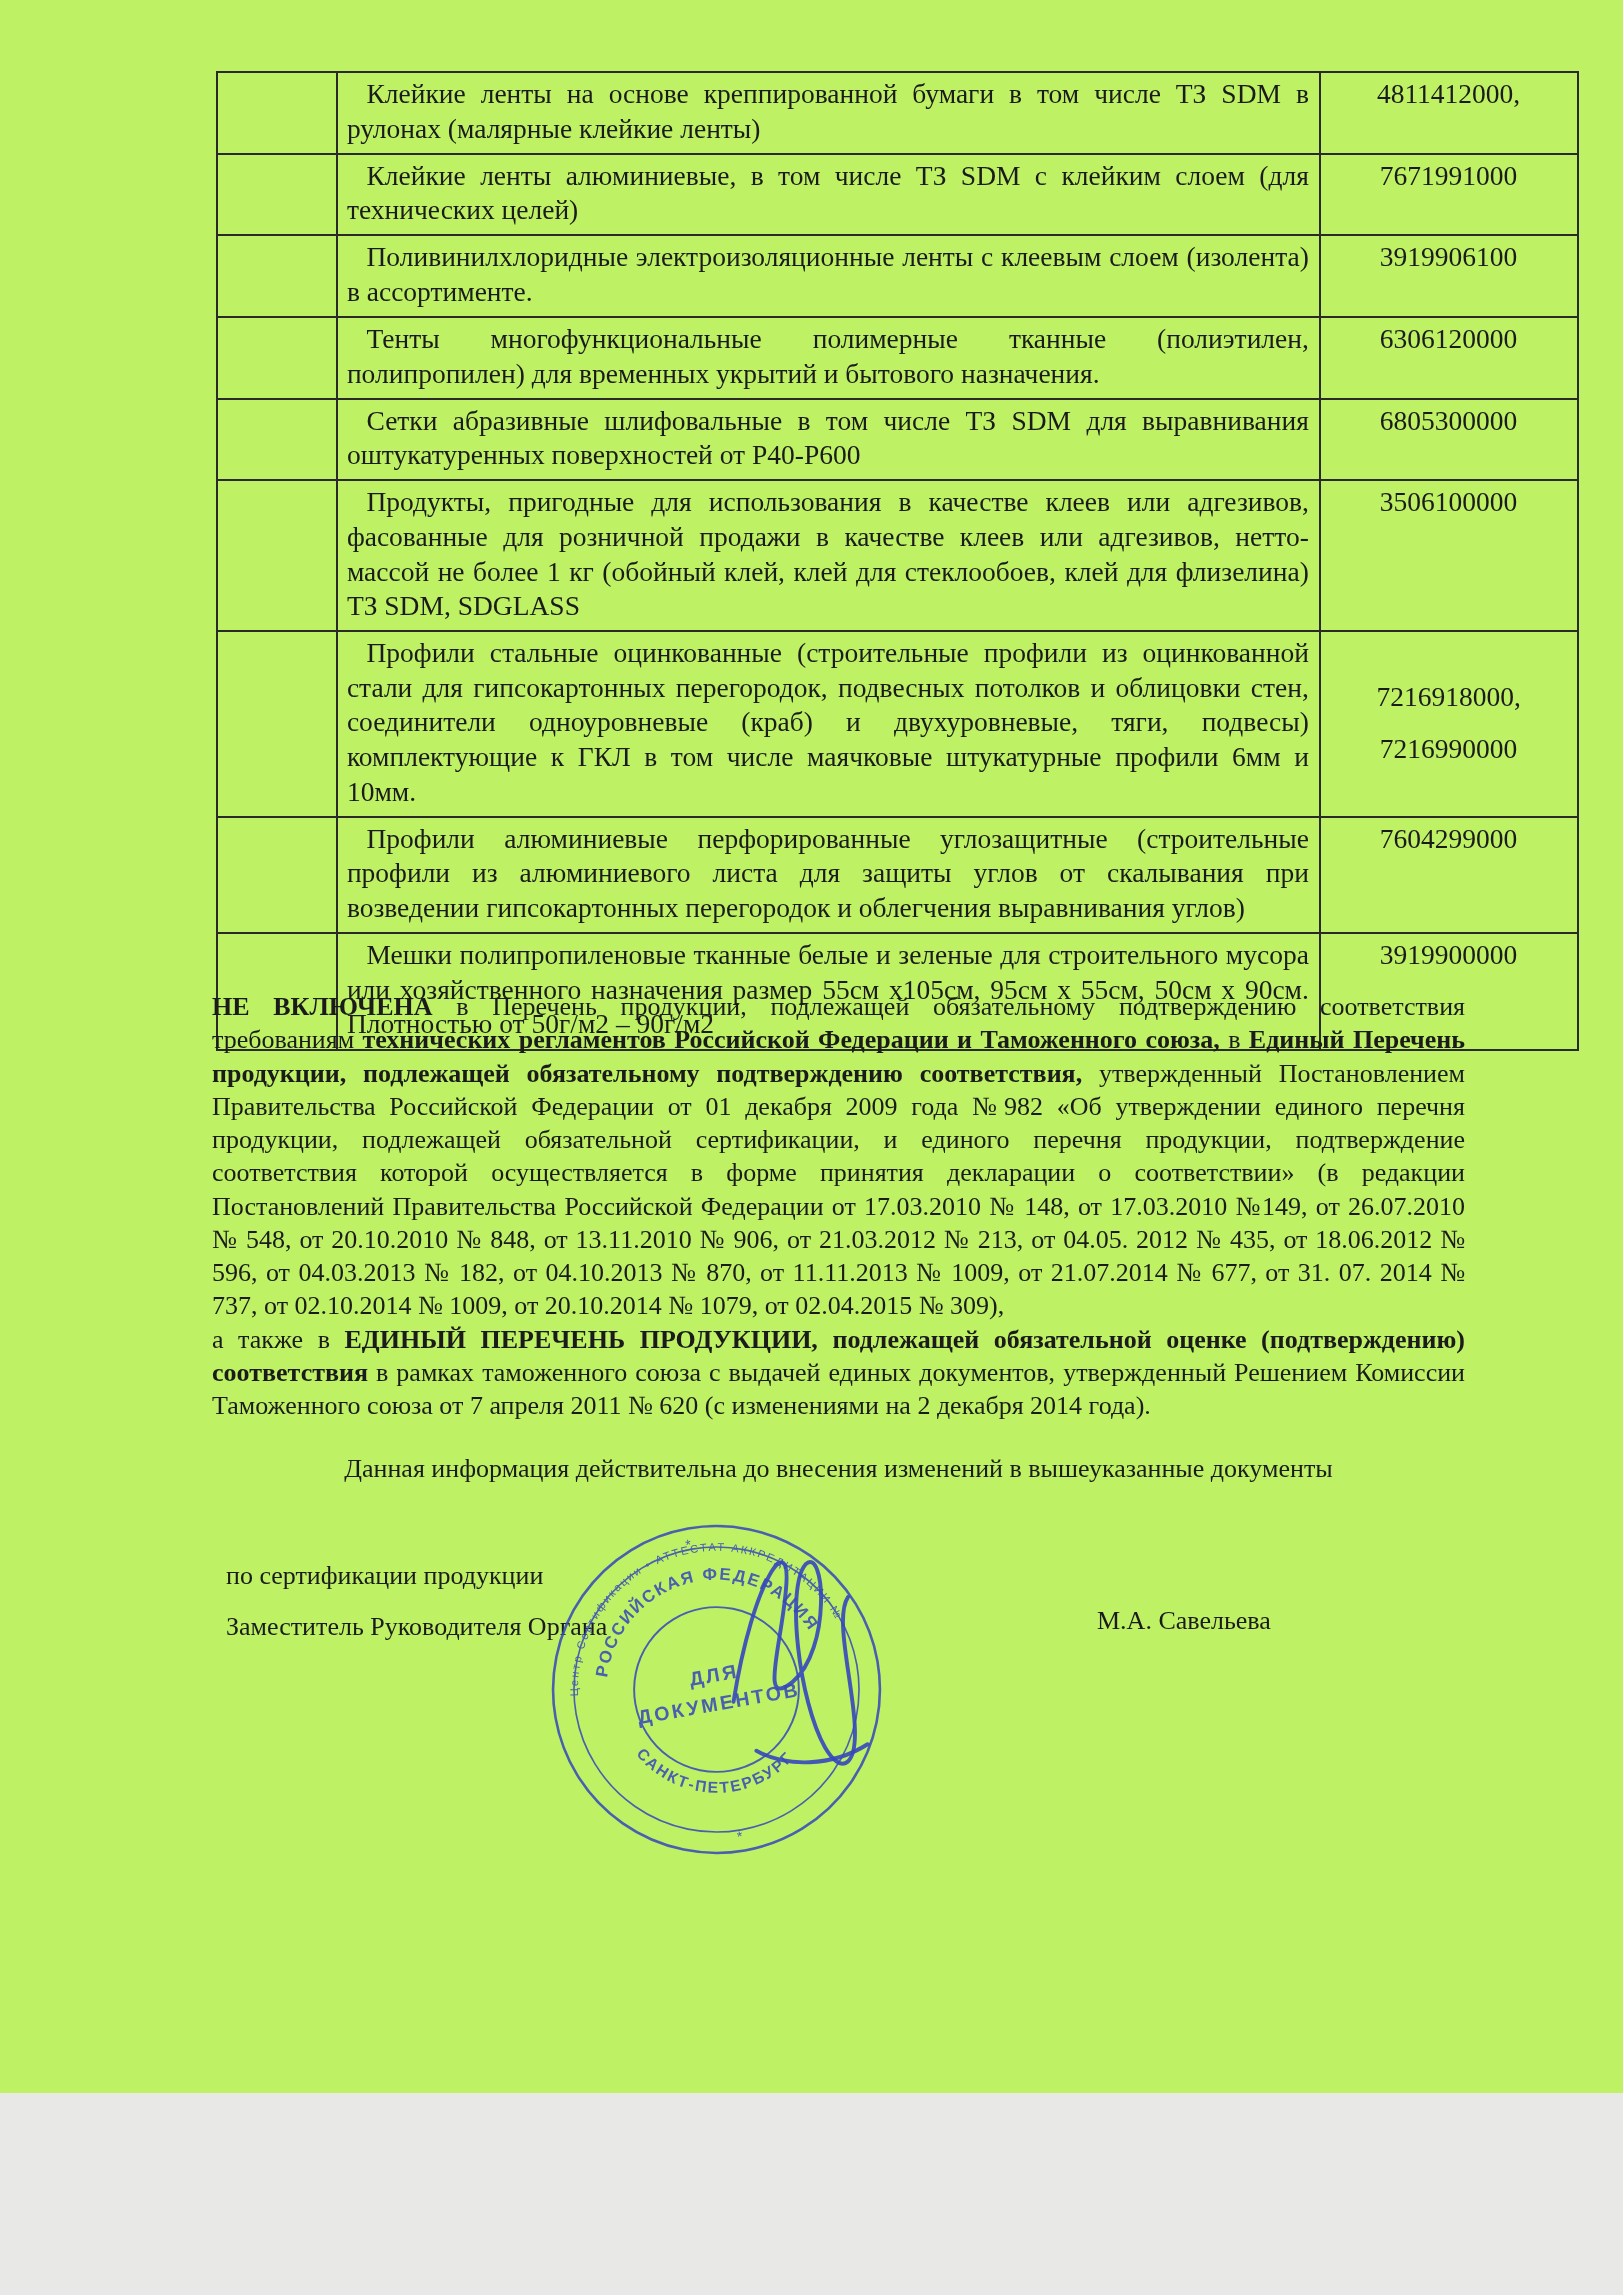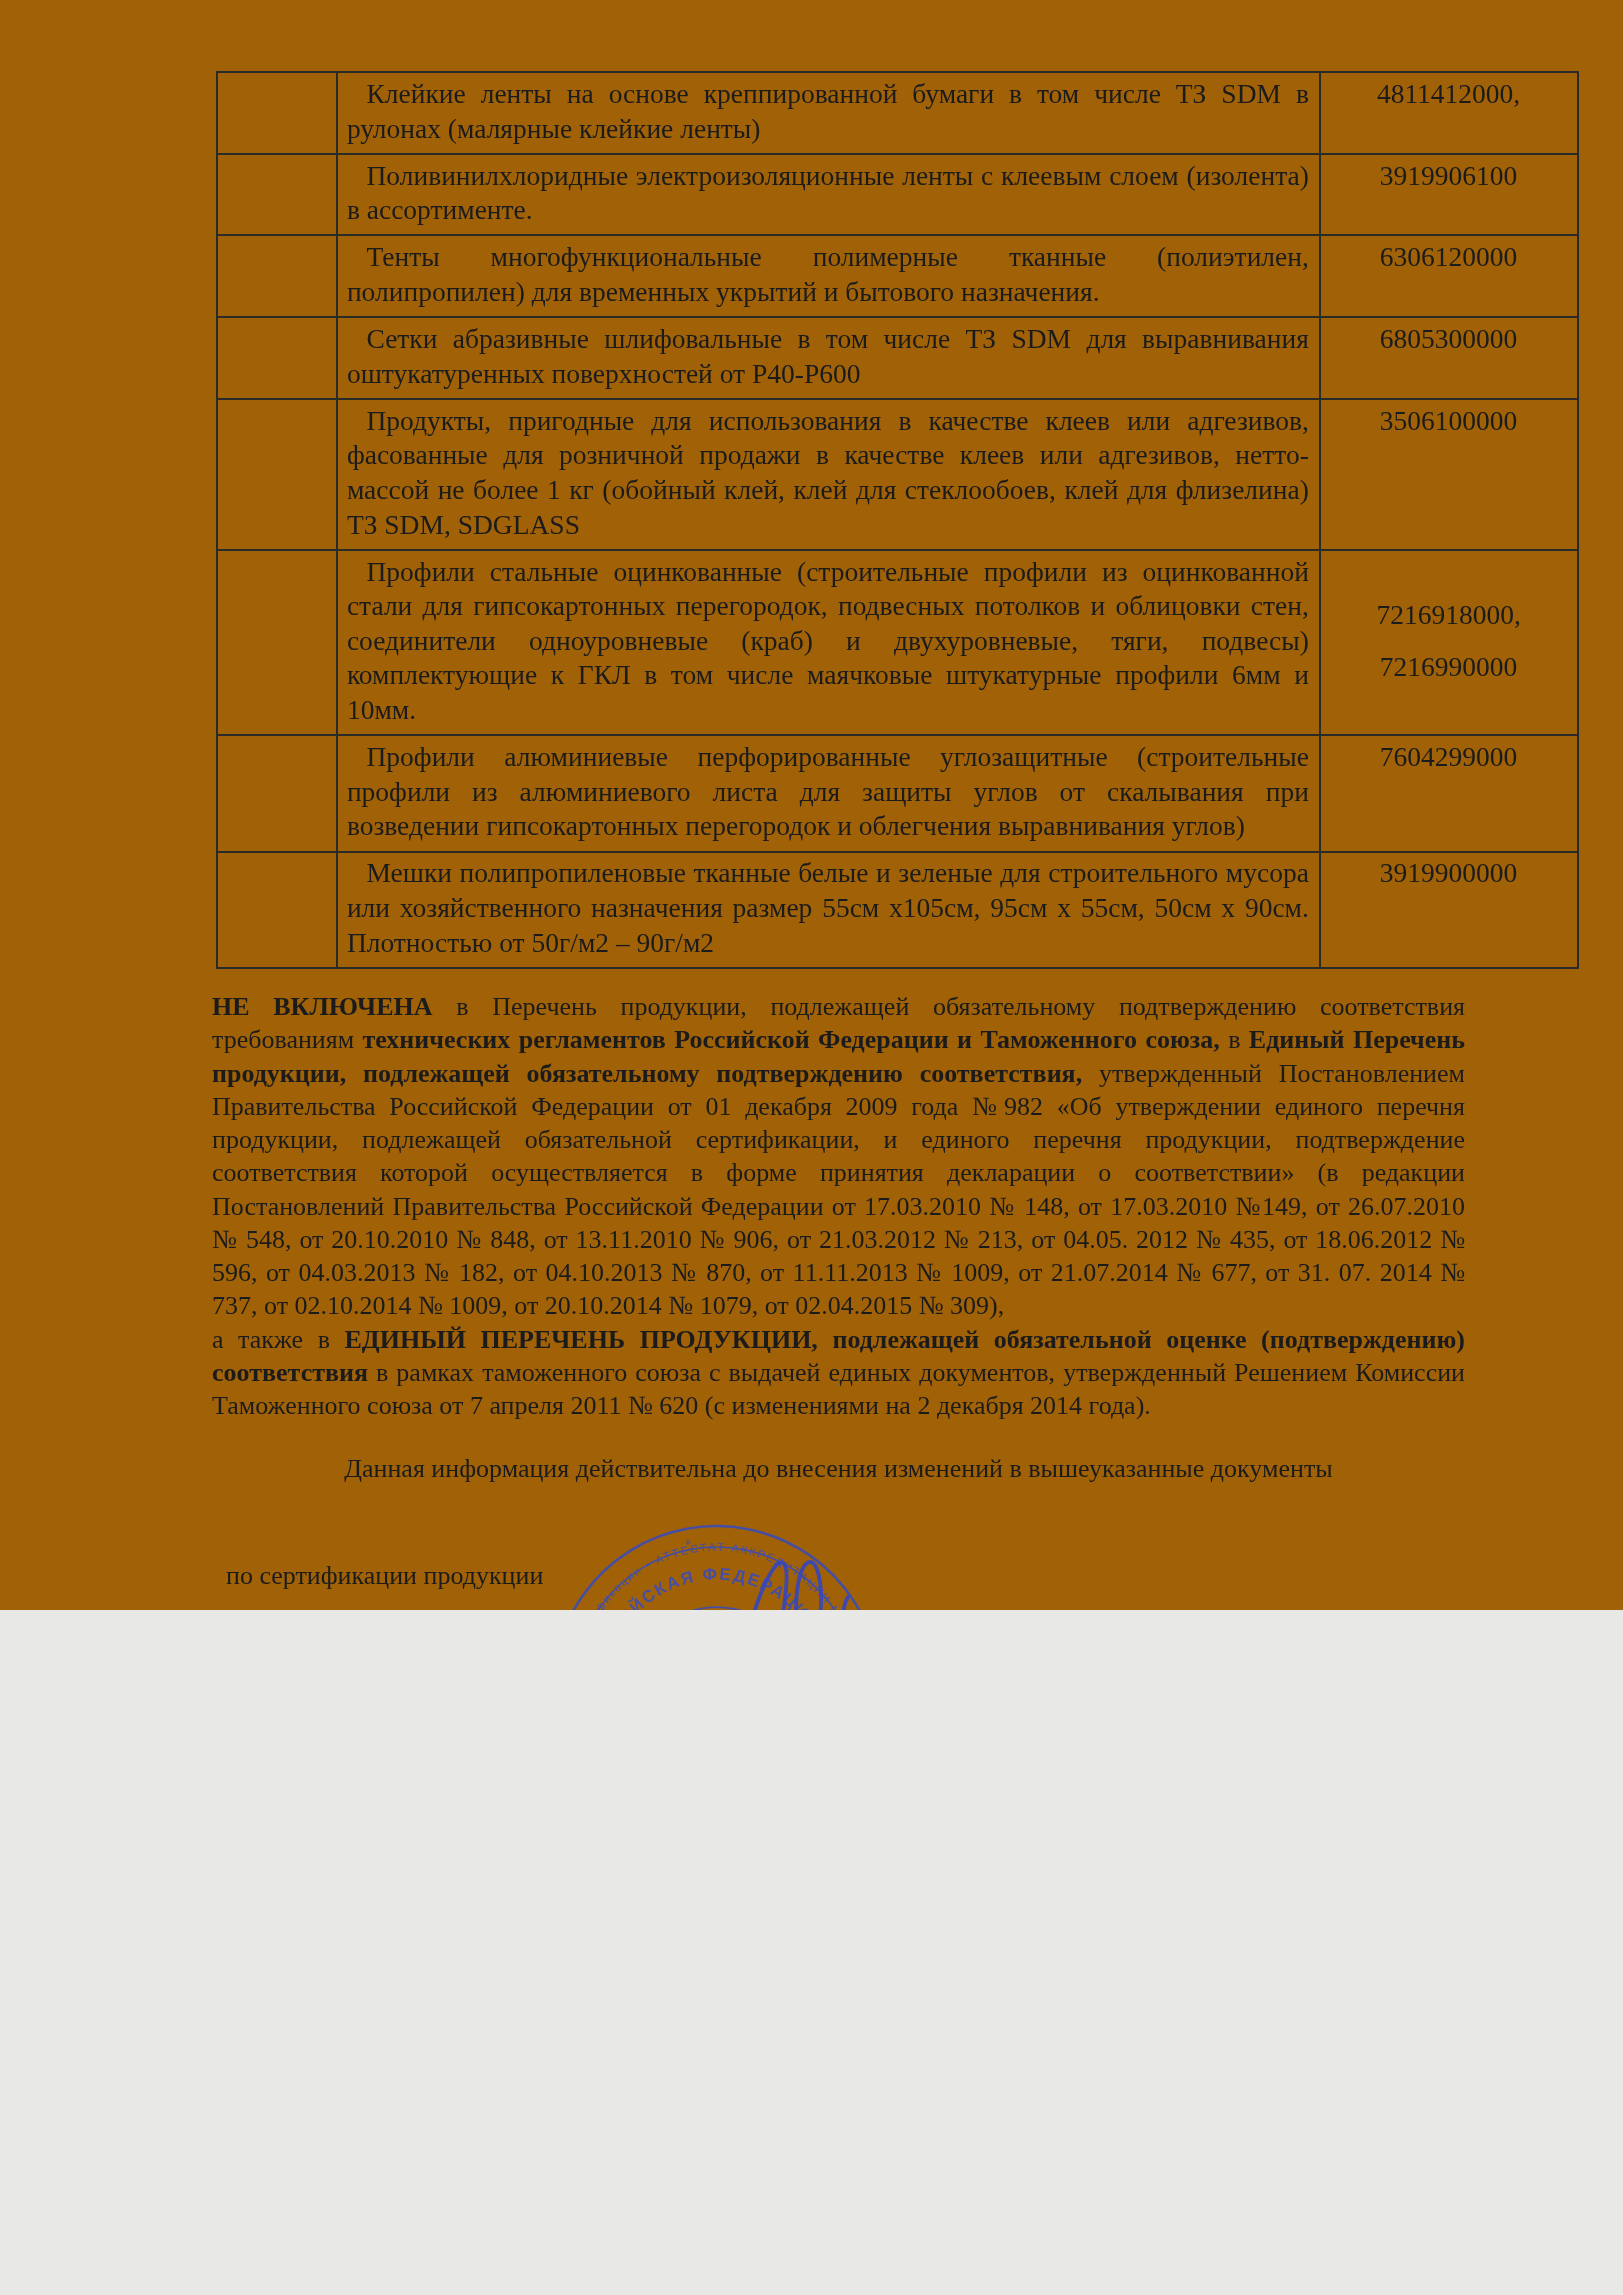--- a/index.html
+++ b/index.html
@@ -3,22 +3,22 @@
 <meta charset="utf-8">
 <style>
   html, body { margin: 0; padding: 0; }
   body {
     width: 1623px; height: 2295px;
     background: #e8e8e6;
     font-family: "Liberation Serif", "DejaVu Serif", serif;
   }
   .page {
     position: relative;
-    width: 1623px; height: 1610px;
-    background: #a16207;
+    width: 1623px; height: 2093px;
+    background: #bef264;
     color: #1b1b1b;
     overflow: hidden;
   }
 
   
   table.product-table {
     position: absolute;
     left: 216px; top: 71px;
     width: 1299px;
     border-collapse: collapse;
@@ -115,20 +115,25 @@
 <body>
 
 <div class="page">
 
   <table class="product-table">
     <tbody>
       <tr>
         <td class="c-mark"></td>
         <td class="c-desc">Клейкие ленты на основе креппированной бумаги в том числе ТЗ SDM в рулонах (малярные клейкие ленты)</td>
         <td class="c-code">4811412000,</td>
+      </tr>
+      <tr>
+        <td class="c-mark"></td>
+        <td class="c-desc">Клейкие ленты алюминиевые, в том числе ТЗ SDM с клейким слоем (для технических целей)</td>
+        <td class="c-code">7671991000</td>
       </tr>
       <tr>
         <td class="c-mark"></td>
         <td class="c-desc">Поливинилхлоридные электроизоляционные ленты с клеевым слоем (изолента) в ассортименте.</td>
         <td class="c-code">3919906100</td>
       </tr>
       <tr>
         <td class="c-mark"></td>
         <td class="c-desc">Тенты многофункциональные полимерные тканные (полиэтилен, полипропилен) для временных укрытий и бытового назначения.</td>
         <td class="c-code">6306120000</td>

